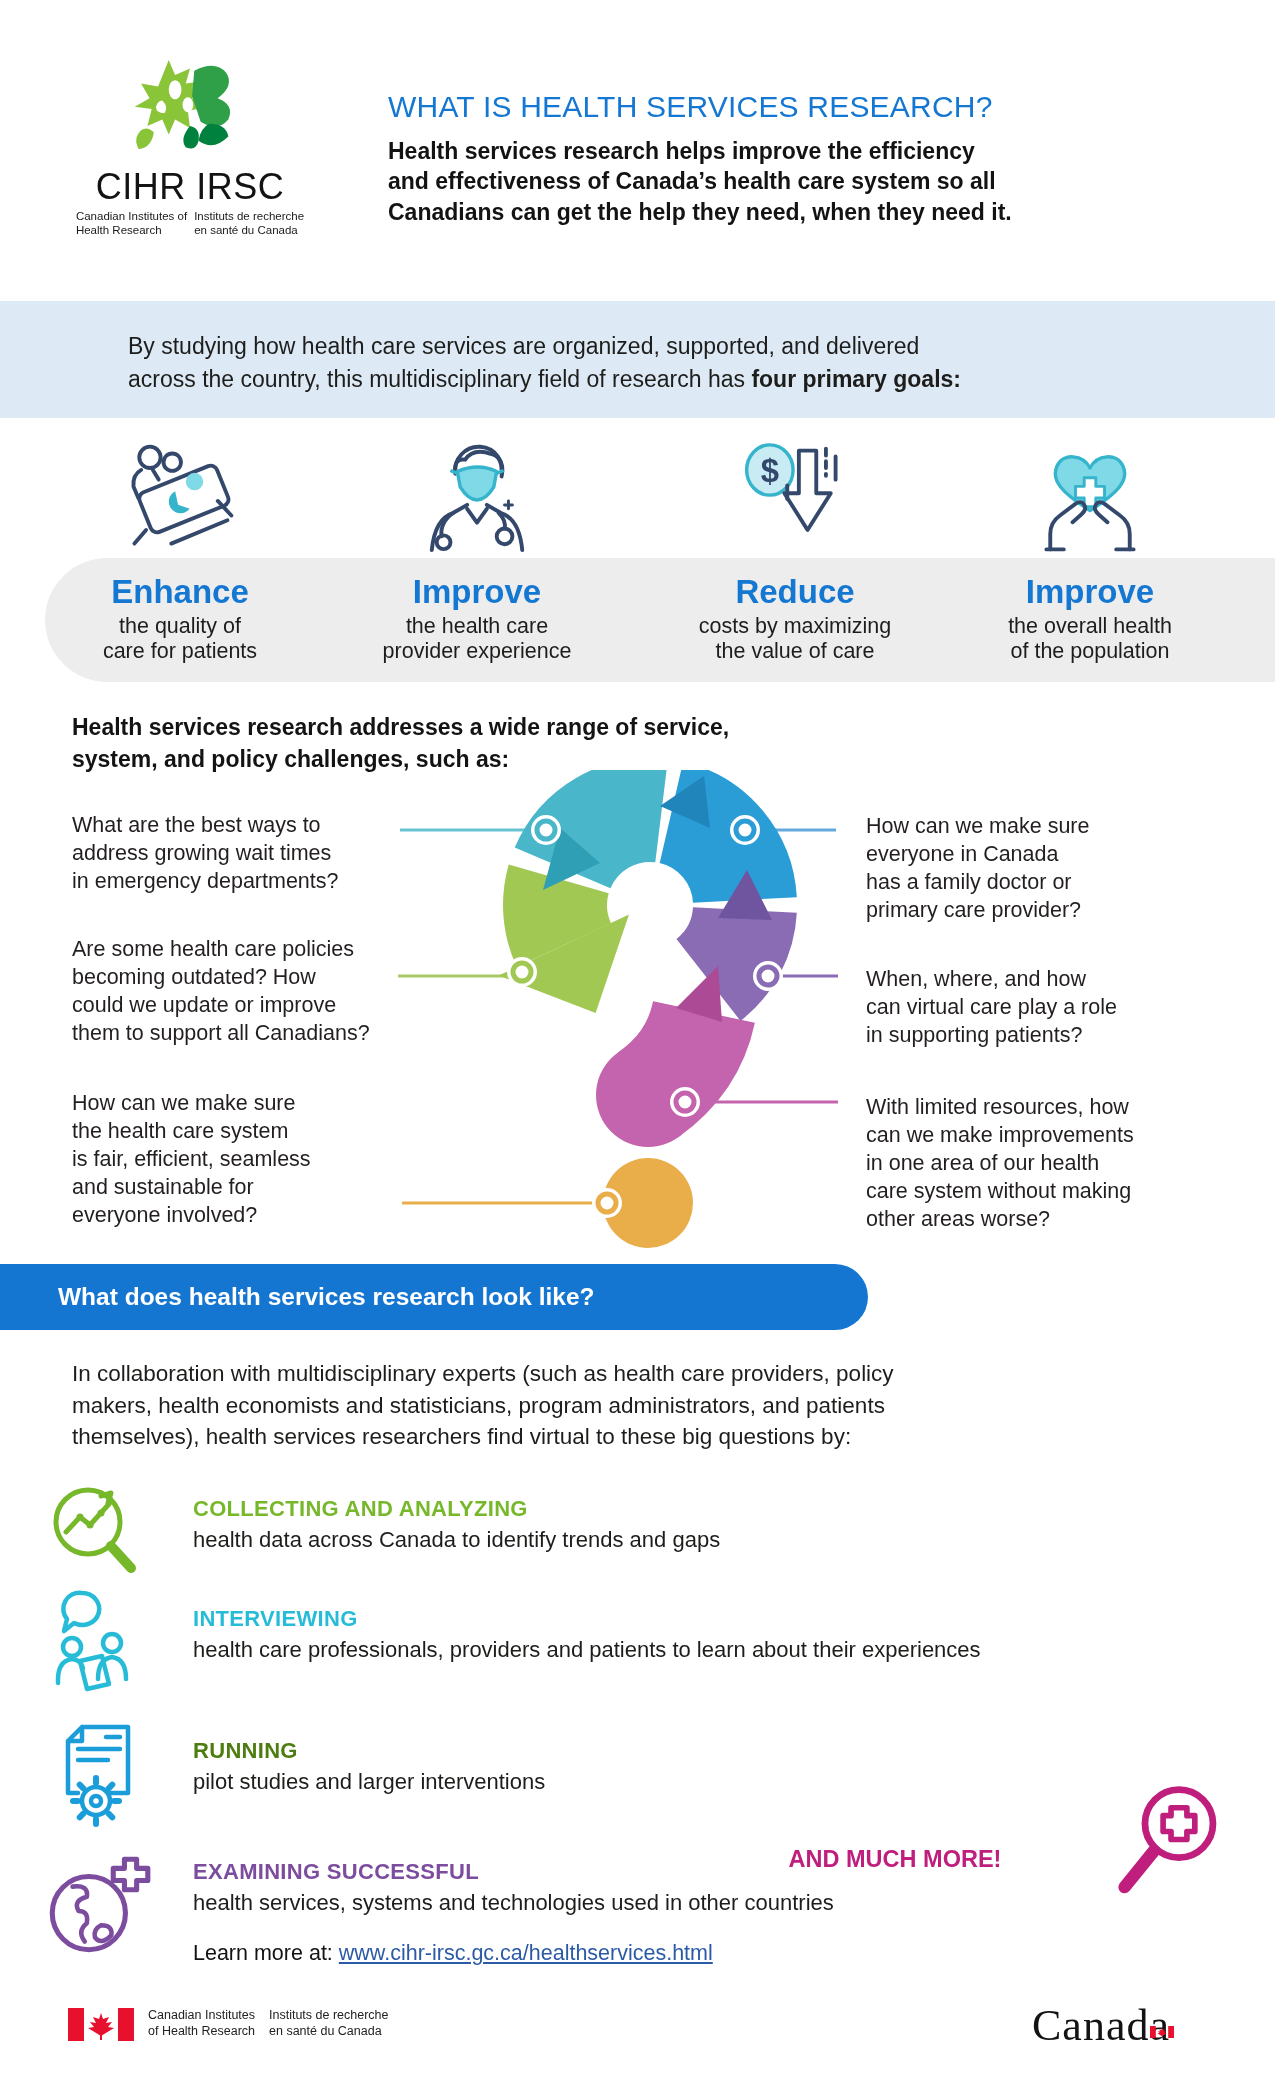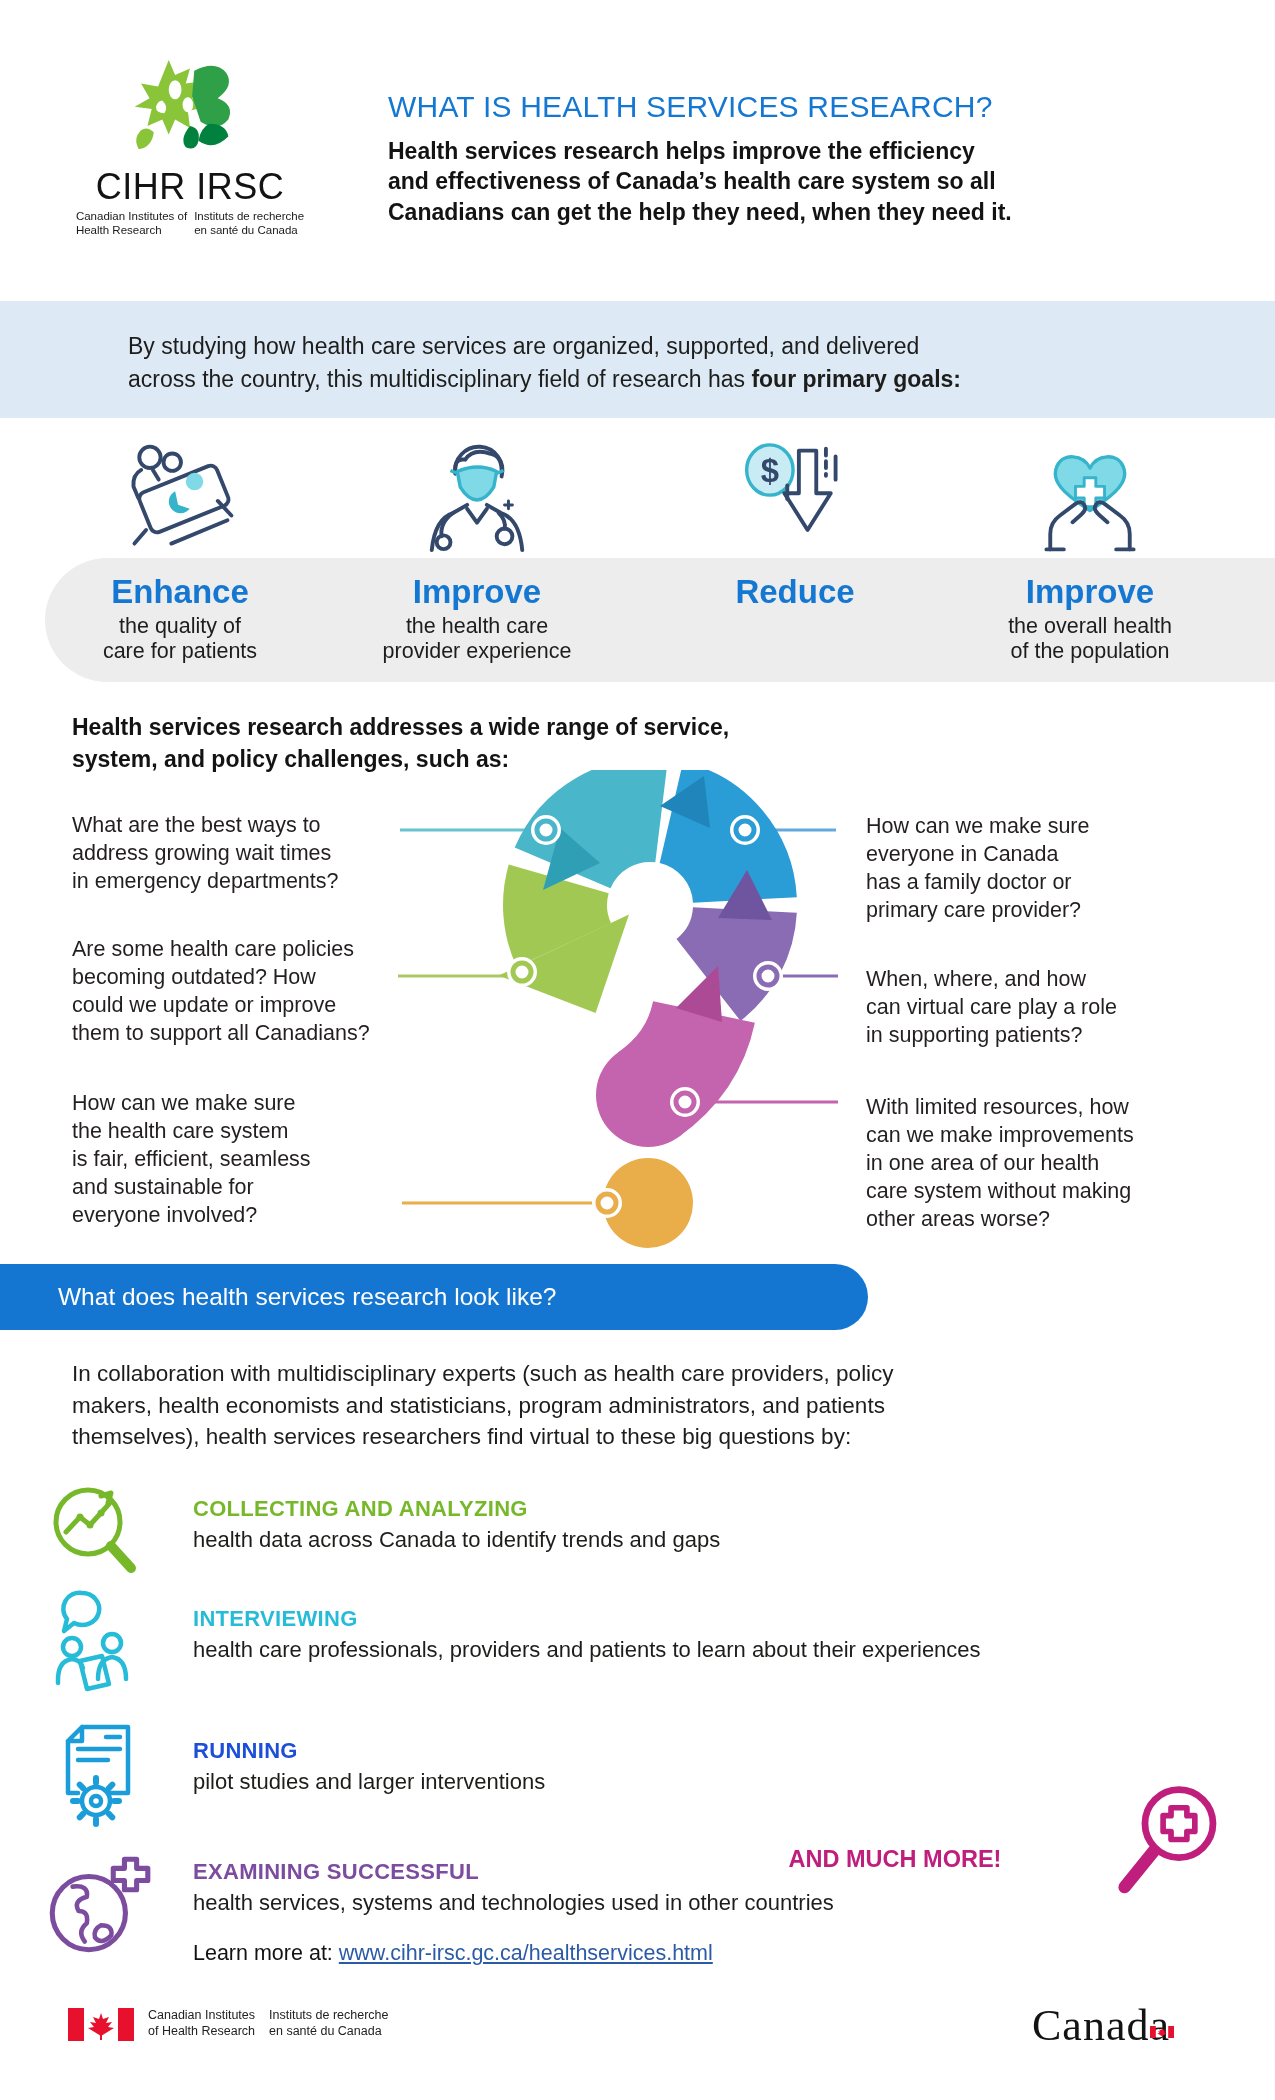--- a/index.html
+++ b/index.html
@@ -31,28 +31,28 @@
 
   
   .challenges-heading{left:72px;top:712px;font-size:23px;font-weight:bold;color:#131313;line-height:1.38}
   .q{font-size:21.5px;line-height:1.3;color:#231f20}
   .q-l{left:72px;width:340px}
   .q-r{left:866px;width:400px}
 
   
   .banner{left:0;top:1264px;width:868px;height:66px;background:#1576d2;border-radius:0 33px 33px 0;
           display:flex;align-items:center;padding-left:58px;box-sizing:border-box}
-  .banner-text{color:#fff;font-size:24.5px;font-weight:normal}
+  .banner-text{color:#fff;font-size:24.5px;font-weight:bold}
 
   .collab{left:72px;top:1358px;font-size:22.5px;line-height:1.4;color:#1d1d1b}
 
   
   .act-head{font-size:22px;font-weight:bold;letter-spacing:.3px}
   .act-desc{font-size:22px;color:#1d1d1b}
-  .c-green{color:#76b82a}.c-cyan{color:#26bcd7}.c-blue{color:#1d4ed8}.c-purple{color:#7c4c9f}
+  .c-green{color:#76b82a}.c-cyan{color:#26bcd7}.c-blue{color:#4d7c0f}.c-purple{color:#7c4c9f}
   .much-more{left:700px;top:1846px;width:390px;text-align:center;font-size:23.5px;font-weight:bold;color:#bf1e7d}
   .learn-more{left:193px;top:1941px;font-size:21.5px;color:#131313}
   .learn-more a{color:#2b5aa7;text-decoration:underline}
 
   
   .footer-names{display:flex;gap:14px;font-size:12.5px;line-height:1.25;color:#222}
   .wordmark{left:1032px;top:2000px;font-family:"Liberation Serif",serif;font-size:44px;color:#131313;letter-spacing:1px}
   .wordmark .mini-flag{position:absolute;right:-4px;top:-2px}
 </style>
 </head>
@@ -142,20 +142,22 @@
     <svg width="116" height="118" viewBox="0 0 120 120">
       <ellipse cx="34" cy="30" rx="24" ry="26" fill="#c9ecf4" stroke="#35b4cb" stroke-width="3.5"></ellipse>
       <text x="34" y="42" text-anchor="middle" font-size="34" font-weight="bold" fill="#33486b" font-family="Liberation Sans, sans-serif">$</text>
       <path d="M64,10 H82 V54 H97 L73,92 L49,54 H64 Z" fill="#fff" stroke="#33486b" stroke-width="4" stroke-linejoin="round"></path>
       <path d="M52,46 v14" stroke="#33486b" stroke-width="4" stroke-linecap="round"></path>
       <path d="M92,8 v28" stroke="#33486b" stroke-width="4" stroke-dasharray="7 6" stroke-linecap="round"></path>
       <path d="M102,16 v24" stroke="#33486b" stroke-width="4" stroke-linecap="round"></path>
     </svg>
   </div>
   <div class="goal-verb">Reduce</div>
+  <div class="goal-desc preline">costs by maximizing
+the value of care</div>
 </div>
 
 <div class="goal" style="left:940px">
   <div class="goal-icon">
     <svg width="126" height="118" viewBox="0 0 130 120">
       <path d="M65,28 c7,-14 28,-16 34,-2 c7,15 -6,28 -34,46 c-28,-18 -41,-31 -34,-46 c6,-14 27,-12 34,2 z" fill="#7fd9e6" stroke="#35b4cb" stroke-width="3.5" stroke-linejoin="round"></path>
       <path d="M59,38 h12 v9 h9 v12 h-9 v9 h-12 v-9 h-9 v-12 h9 z" fill="#fff" stroke="#35b4cb" stroke-width="3" stroke-linejoin="round"></path>
       <g fill="none" stroke="#33486b" stroke-width="4" stroke-linecap="round" stroke-linejoin="round">
         <path d="M24,112 v-16 q0,-12 10,-19 l16,-12 q6,-4 9,1 q3,5 -3,10 l-9,8"></path>
         <path d="M106,112 v-16 q0,-12 -10,-19 l-16,-12 q-6,-4 -9,1 q-3,5 3,10 l9,8"></path>

